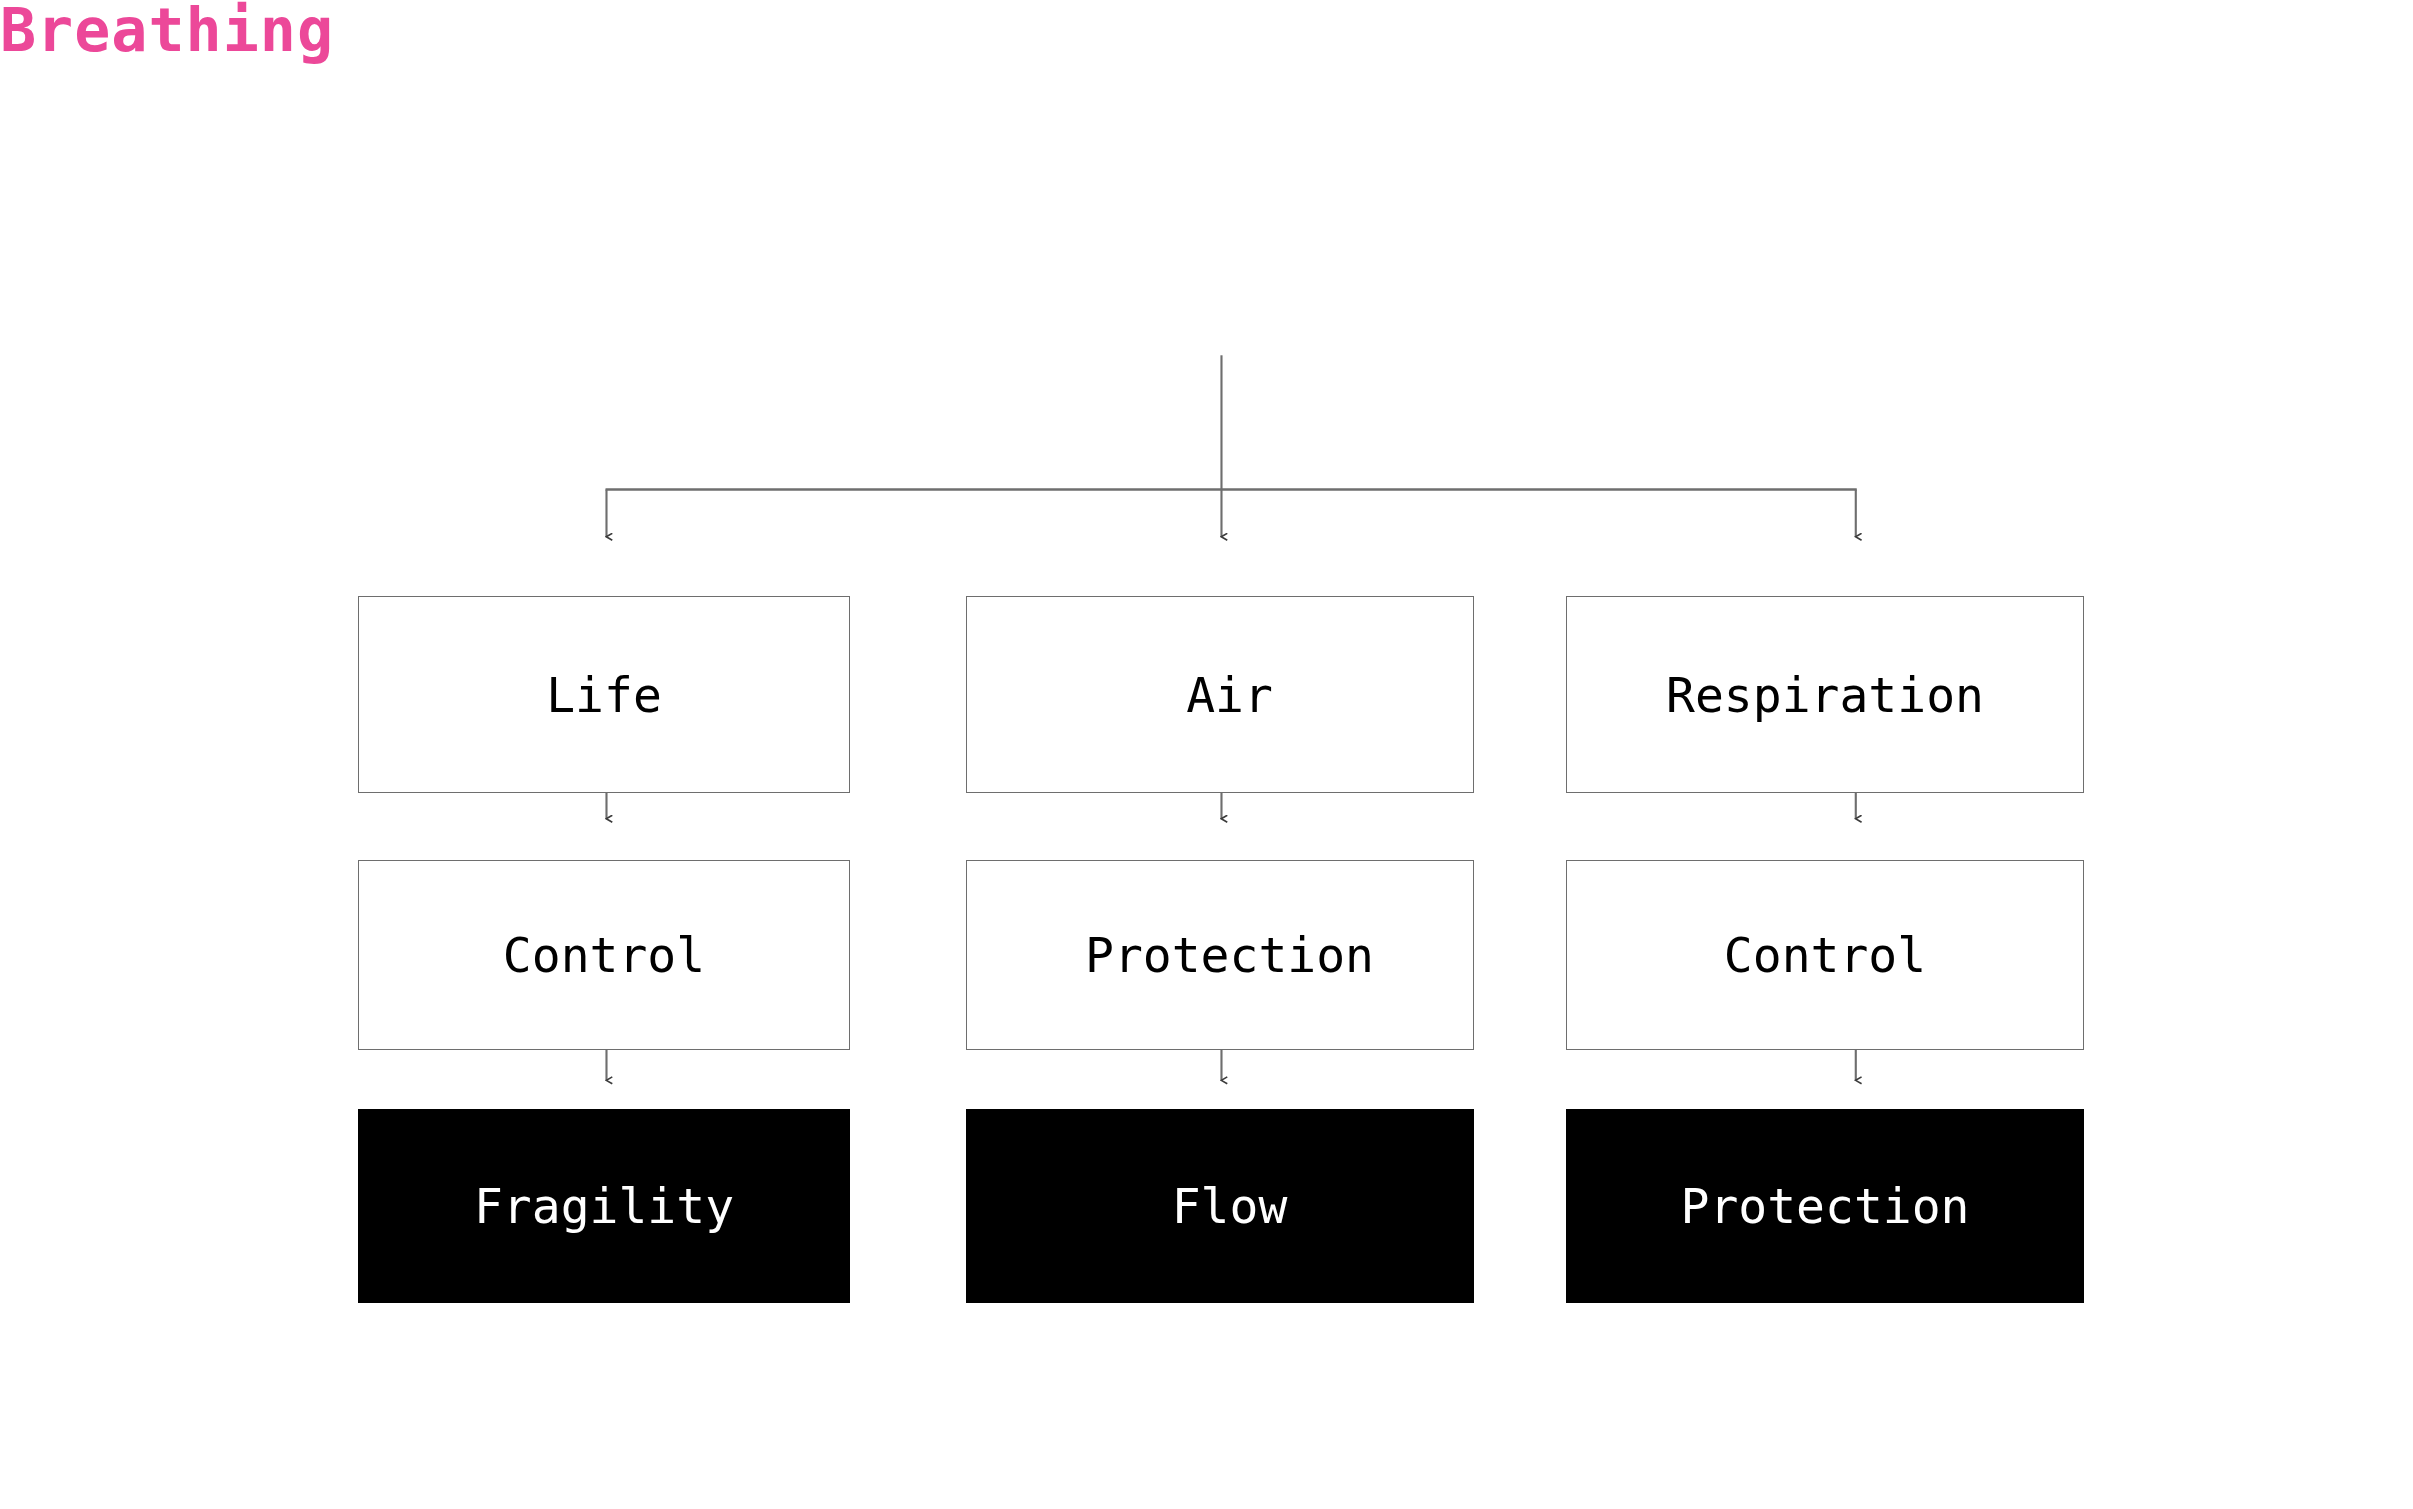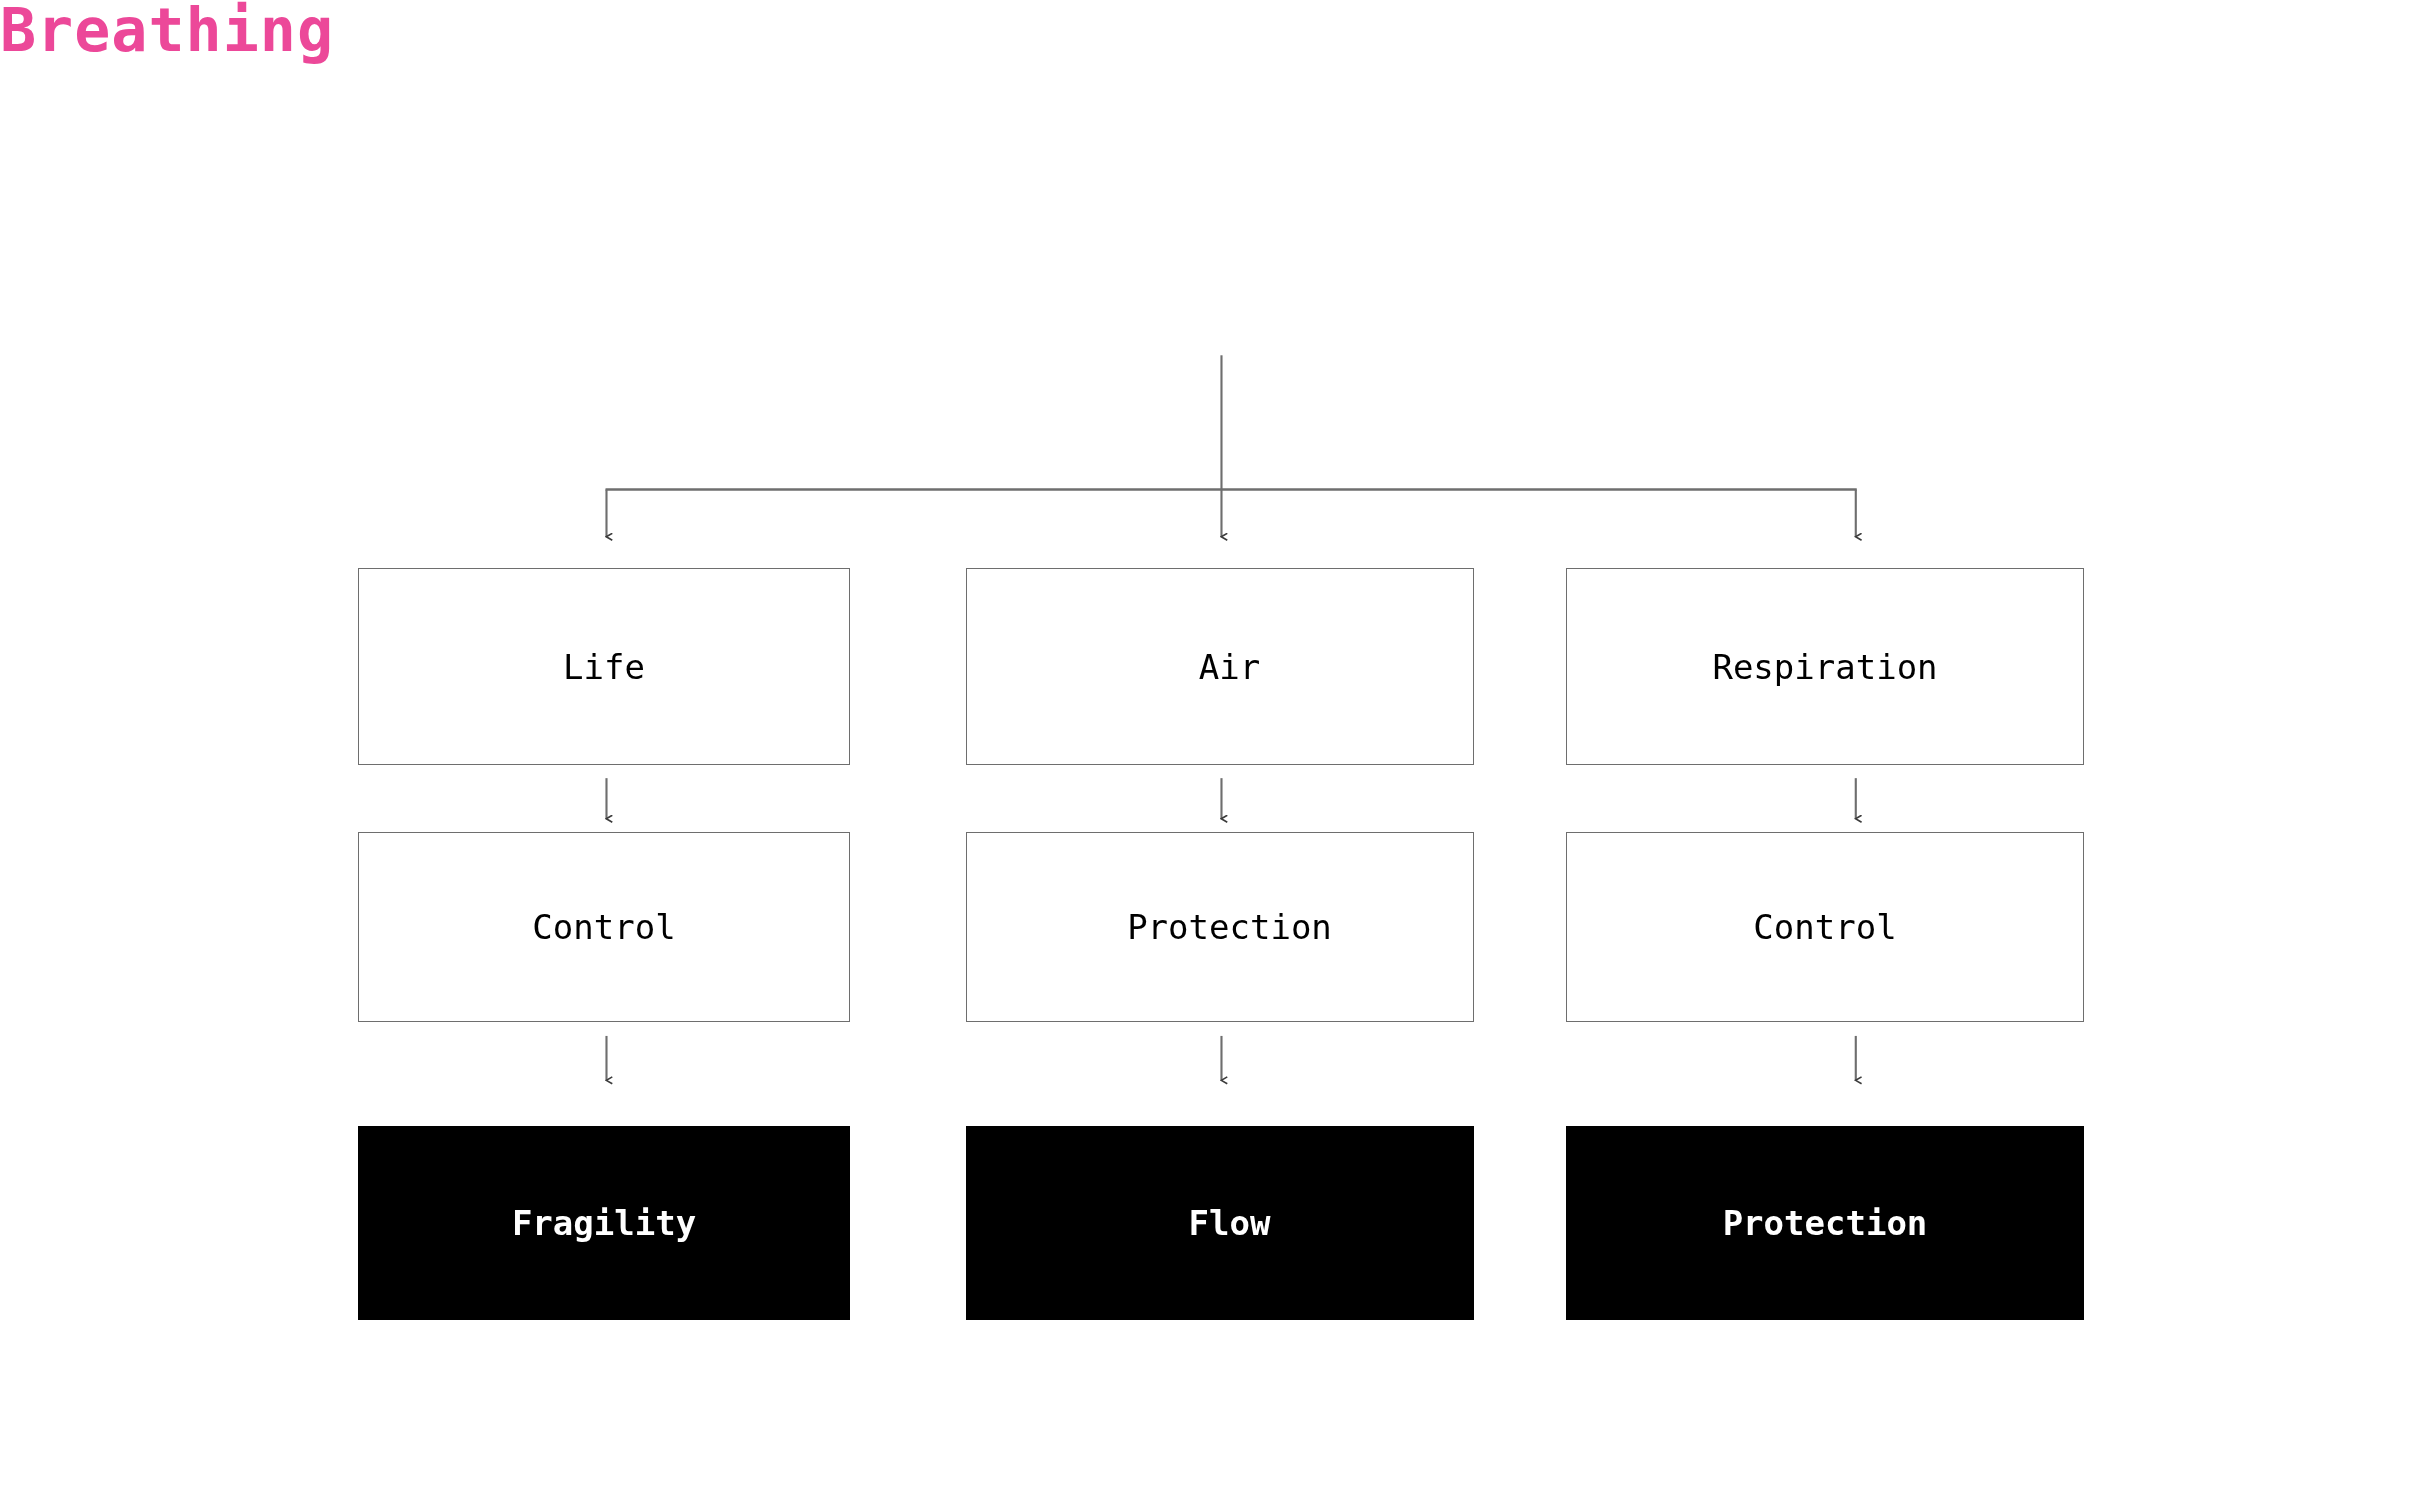--- a/index.html
+++ b/index.html
@@ -43,23 +43,24 @@
   }
 
   
   .node {
     position: absolute;
     box-sizing: border-box;
     display: flex;
     align-items: center;
     justify-content: center;
     font-family: "DejaVu Sans Mono", "Liberation Mono", monospace;
-    font-size: 34px;
+    font-size: 48px;
     line-height: 1;
     white-space: nowrap;
+    margin-top: 28px;
   }
   .node.level-1,
   .node.level-2 {
     background: #ffffff;
     border: 1.5px solid #6e6e6e;
     color: #000000;
   }
   .node.level-3 {
     background: #000000;
     border: 1.5px solid #000000;
@@ -67,21 +68,21 @@
   }
 
   
   .col-0 { left: 358px; width: 492px; }
   .col-1 { left: 966px; width: 508px; padding-left: 19px; }
   .col-2 { left: 1566px; width: 518px; }
 
   
   .row-0 { top: 568px;  height: 197px; }
   .row-1 { top: 832px;  height: 190px; }
-  .row-2 { top: 1126px; height: 194px; font-weight: bold; }
+  .row-2 { top: 1081px; height: 194px; }
 </style>
 </head>
 <body>
 
 <div id="canvas">
 
   <div id="title">Breathing</div>
 
   <svg id="connectors" viewBox="0 0 2500 1563" xmlns="http://www.w3.org/2000/svg">
     <defs>

